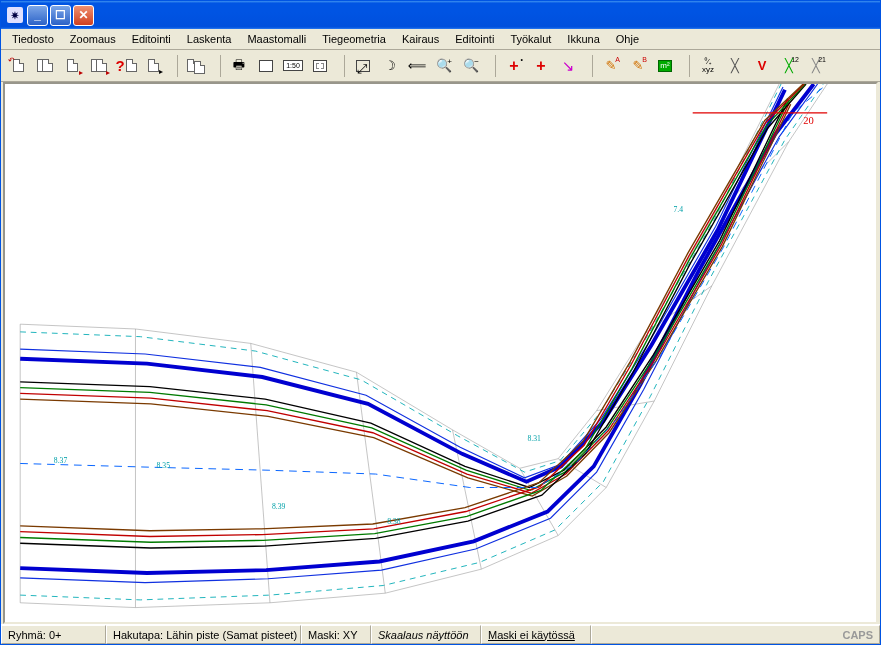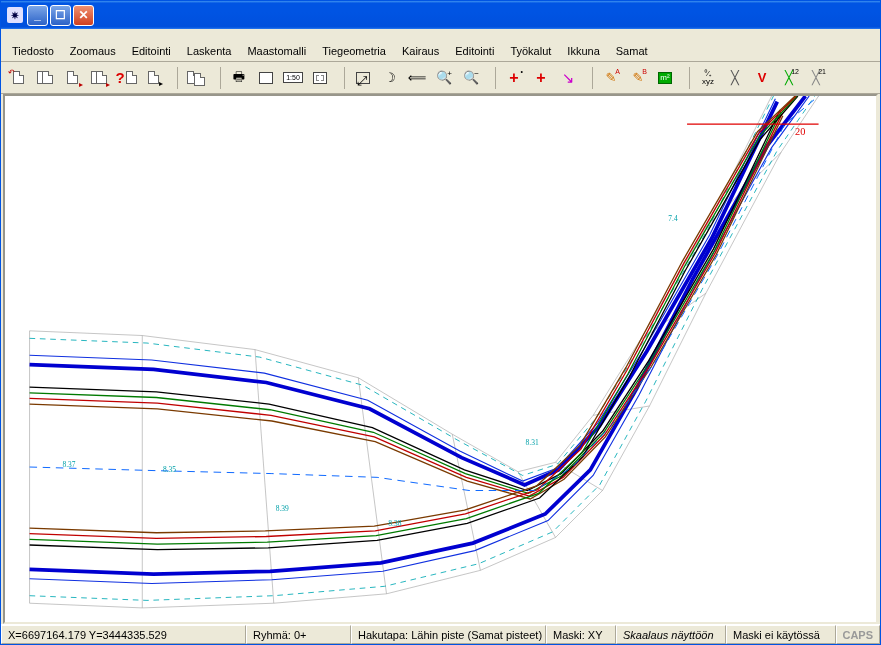--- a/index.html
+++ b/index.html
@@ -43,21 +43,20 @@
 .menubar {
   background: #ece9d8;
   border-bottom: 1px solid #aca899;
   padding: 2px 4px;
   display: flex;
   gap: 2px;
 }
 .menu-item {
   padding: 2px 7px;
   cursor: pointer;
-  margin-top: 12px;
 }
 
 .toolbar {
   background: #ece9d8;
   border-bottom: 1px solid #aca899;
   padding: 2px 4px;
   display: flex;
   align-items: center;
   gap: 1px;
   height: 32px;
@@ -97,21 +96,21 @@
   padding: 1px 6px;
   display:flex; align-items:center;
   white-space: nowrap;
   overflow:hidden;
 }
 .status-pane.coords { width: 245px; }
 .status-pane.group  { width: 105px; }
 .status-pane.search { width: 195px; }
 .status-pane.zoom   { width: 70px; }
 .status-pane.scale  { width: 110px; font-style: italic; }
-.status-pane.mask   { width: 110px; }
+.status-pane.mask   { width: 110px; text-decoration: underline; }
 .status-pane.caps   { flex:1; color:#999; text-align:right; justify-content:flex-end;font-weight:bold; }
 
 
 .ic { display:inline-block; }
 .ic-page { width:11px;height:13px;border:1px solid #666;background:#fff;position:relative; }
 .ic-page::after{content:"";position:absolute;top:-1px;right:-1px;width:4px;height:4px;border-left:1px solid #666;border-bottom:1px solid #666;background:#ece9d8;}
 .ic-arrow-small { font-size:8px; color:#b00; position:absolute; }
 .red-plus { color:#d00; font-weight:bold; font-size:16px; }
 .red-q   { color:#d00; font-weight:bold; font-size:15px; }
 .green-box { width:14px;height:12px;background:#0a0;border:1px solid #060;color:#fff;font-size:8px;display:flex;align-items:center;justify-content:center; }
@@ -132,21 +131,21 @@
   <span class="menu-item">Tiedosto</span>
   <span class="menu-item">Zoomaus</span>
   <span class="menu-item">Editointi</span>
   <span class="menu-item">Laskenta</span>
   <span class="menu-item">Maastomalli</span>
   <span class="menu-item">Tiegeometria</span>
   <span class="menu-item">Kairaus</span>
   <span class="menu-item">Editointi</span>
   <span class="menu-item">Työkalut</span>
   <span class="menu-item">Ikkuna</span>
-  <span class="menu-item">Samat</span>
+  <span class="menu-item">Ohje</span>
 </div>
 
 <div class="toolbar">
   <div class="tbtn">
       <span class="ic ic-page"></span>
       <span class="ic-arrow-small" style="top:2px;left:2px;">↶</span>
     </div>
   <div class="tbtn">
       <span class="ic ic-page"></span>
       <span class="ic ic-page" style="margin-left:-6px;"></span>
@@ -307,20 +306,19 @@
       <text x="382" y="458">8.38</text>
       <text x="528" y="372">8.31</text>
       <text x="680" y="133">7.4</text>
     </g>
 
     <text x="815" y="42" font-size="11" fill="#e00000" font-family="Tahoma">20</text>
   </svg>
 </div>
 
 <div class="statusbar">
-  <div class="status-pane coords">X=6697164.179 Y=3444335.529</div>
   <div class="status-pane group">Ryhmä: 0+</div>
   <div class="status-pane search">Hakutapa: Lähin piste (Samat pisteet)</div>
   <div class="status-pane zoom">Maski: XY</div>
   <div class="status-pane scale">Skaalaus näyttöön</div>
   <div class="status-pane mask">Maski ei käytössä</div>
   <div class="status-pane caps">CAPS</div>
 </div>
 
 </body></html>

